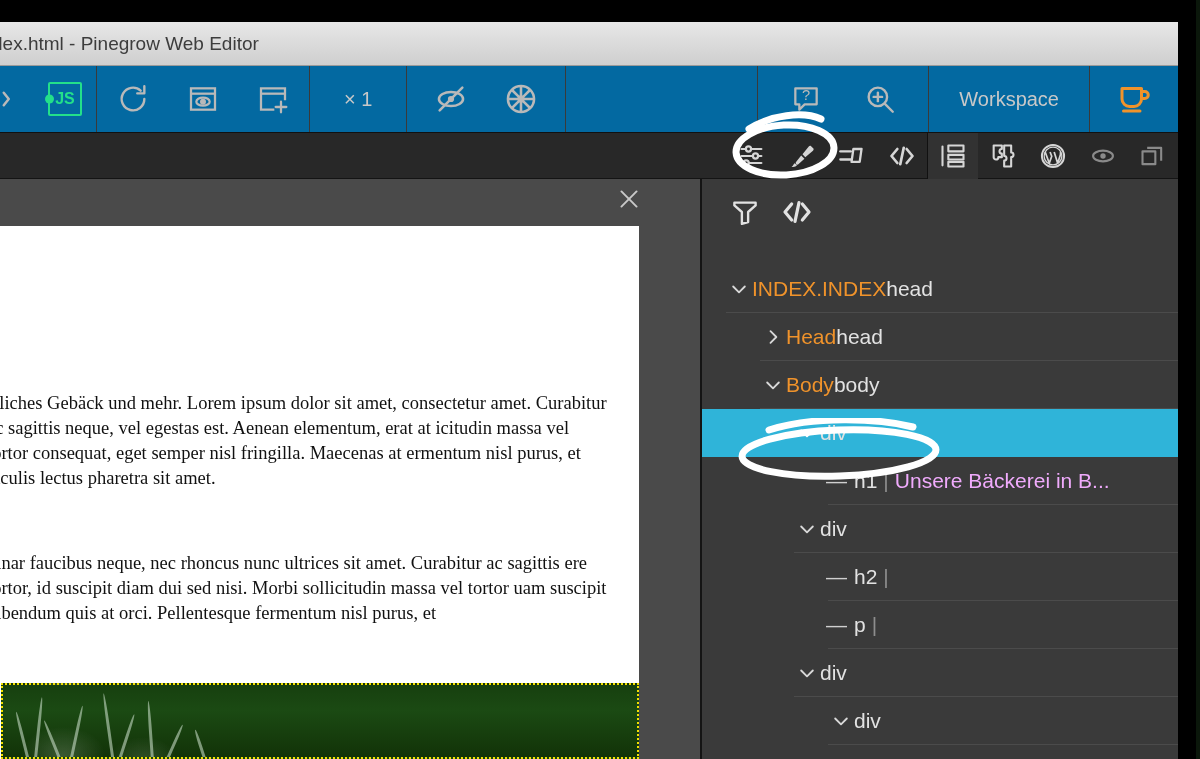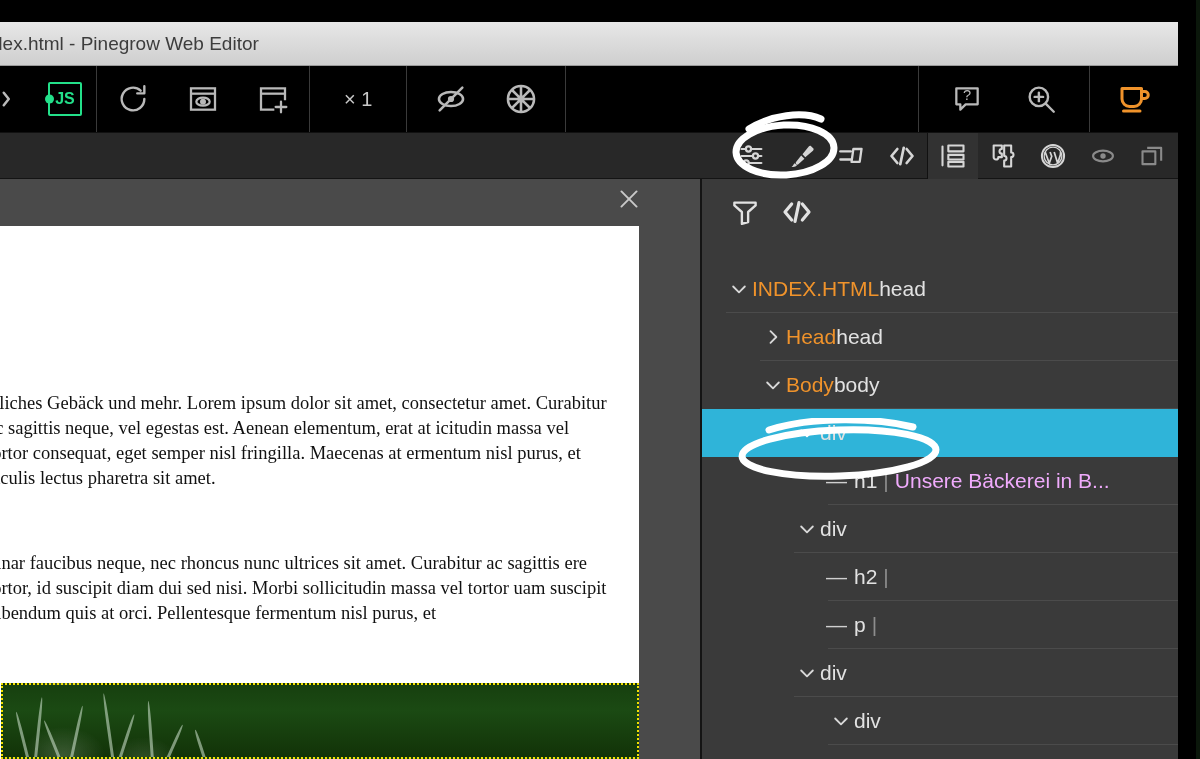--- a/index.html
+++ b/index.html
@@ -30,21 +30,21 @@
   }
   .titlebar-text {
     font-size: 19px; color: #3d3d3d; padding-left: 0px;
     margin-left: -8px; white-space: nowrap;
     font-family: "Liberation Sans", sans-serif;
   }
 
   
   .toolbar {
     position: relative; height: 67px; width: 100%;
-    background: #000000; display: flex; align-items: stretch;
+    background: #0369a1; display: flex; align-items: stretch;
     border-bottom: 1px solid #111;
   }
   .tb-group {
     display: flex; align-items: center; justify-content: center;
     border-right: 1px solid #3a3a3a; padding: 0 14px; gap: 22px;
   }
   .tb-group.noborder { border-right: none; }
   .tb-spacer { flex: 1 1 auto; border-right: 1px solid #3a3a3a; }
   .tb-btn {
     display: flex; align-items: center; justify-content: center;
@@ -253,20 +253,23 @@
         <div class="tb-btn">
           <svg width="34" height="34" viewBox="0 0 24 24" fill="none" stroke="currentColor" stroke-width="1.7" stroke-linecap="round">
             <circle cx="10.5" cy="10.5" r="6.5"></circle>
               <line x1="15.3" y1="15.3" x2="21" y2="21"></line>
             <line x1="10.5" y1="7.5" x2="10.5" y2="13.5"></line>
               <line x1="7.5" y1="10.5" x2="13.5" y2="10.5"></line>
           </svg>
         </div>
       </div>
 
+      <div class="tb-group" style="padding:0 30px;">
+        <div class="tb-label">Workspace</div>
+      </div>
 
       <div class="tb-group noborder" style="padding:0 22px;">
         <div class="tb-btn" style="color:#f0932b;">
           <svg width="36" height="36" viewBox="0 0 24 24" fill="none" stroke="currentColor" stroke-width="2" stroke-linecap="round" stroke-linejoin="round">
             <path d="M4 5h13v7a5 5 0 0 1-5 5H9a5 5 0 0 1-5-5z"></path>
             <path d="M17 7h2.2a2.3 2.3 0 0 1 0 4.6H17"></path>
             <line x1="5" y1="20" x2="16" y2="20"></line>
           </svg>
         </div>
       </div>
@@ -396,21 +399,21 @@
           </div>
         </div>
 
         <div class="tree" id="tree">
             <div class="tree-row" style="padding-left: 24px;">
               <span class="caret">
                 <svg width="20" height="20" viewBox="0 0 24 24" fill="none" stroke="currentColor" stroke-width="2.2" stroke-linecap="round" stroke-linejoin="round">
                   <polyline points="5 9 12 16 19 9"></polyline>
                 </svg>
               </span>
-              <span class="node-name">INDEX.HTML </span>
+              <span class="node-name">INDEX.INDEX </span>
               <span class="node-tag">head</span>
               <span class="sep" style="left: 24px;"></span>
             </div>
             <div class="tree-row" style="padding-left: 58px;">
               <span class="caret">
                 <svg width="20" height="20" viewBox="0 0 24 24" fill="none" stroke="currentColor" stroke-width="2.2" stroke-linecap="round" stroke-linejoin="round">
                   <polyline points="9 5 16 12 9 19"></polyline>
                 </svg>
               </span>
               <span class="node-name">Head </span>

